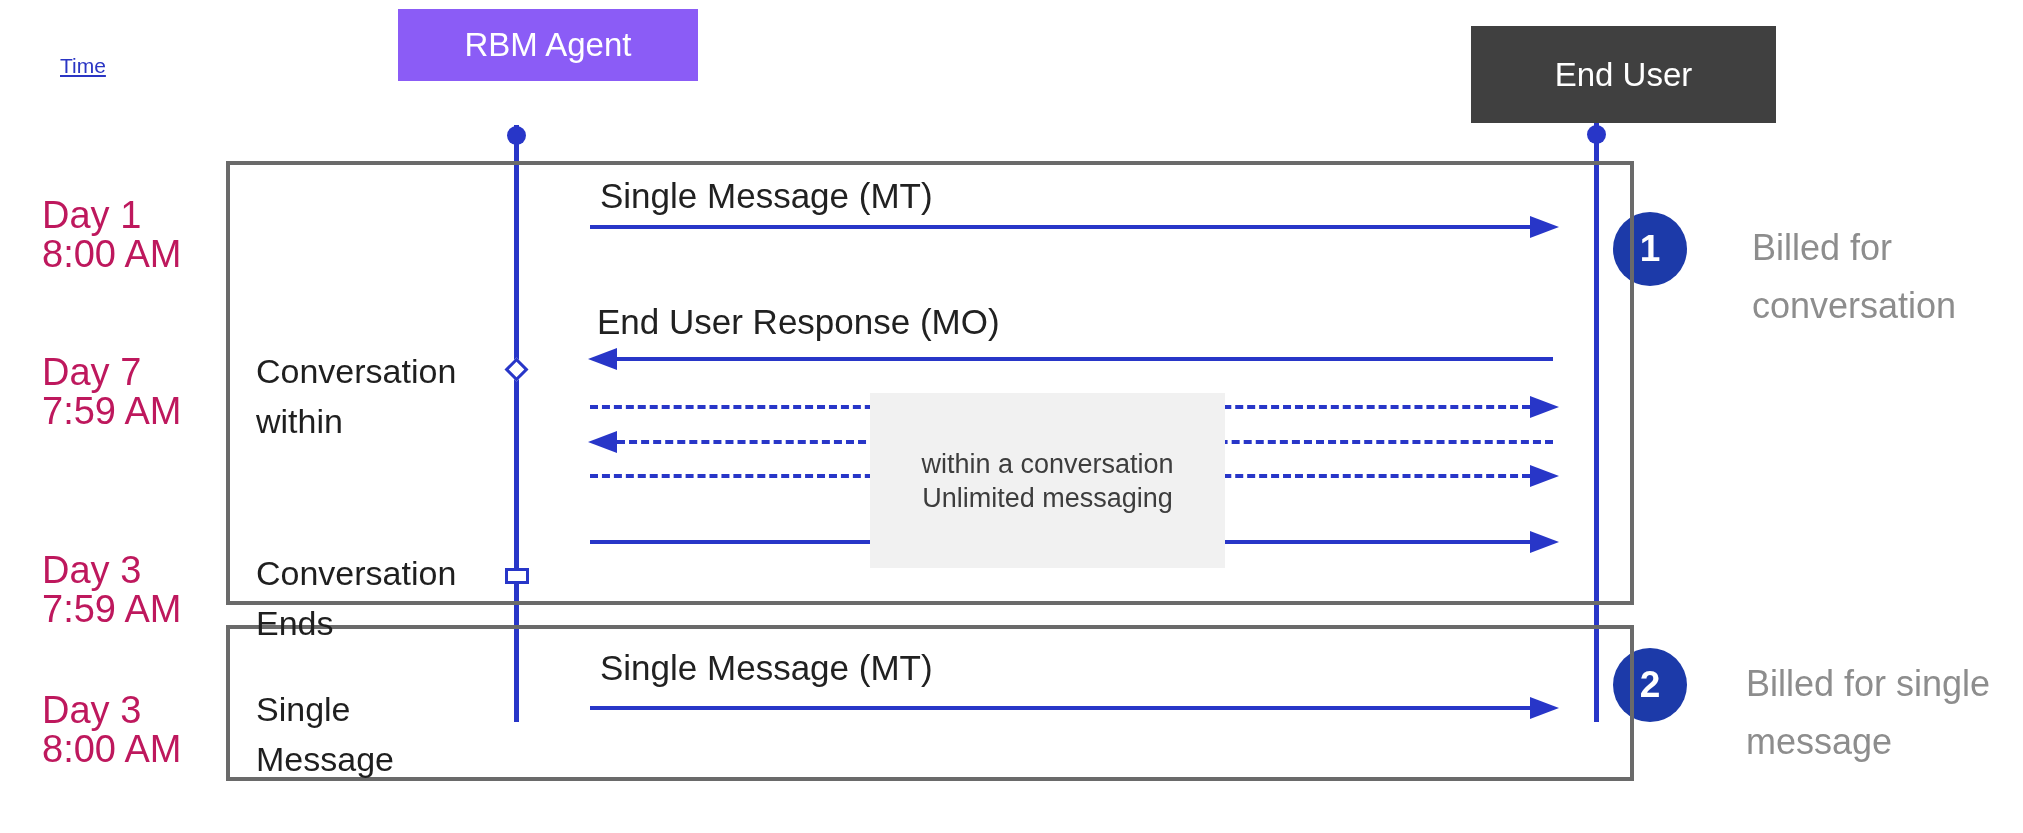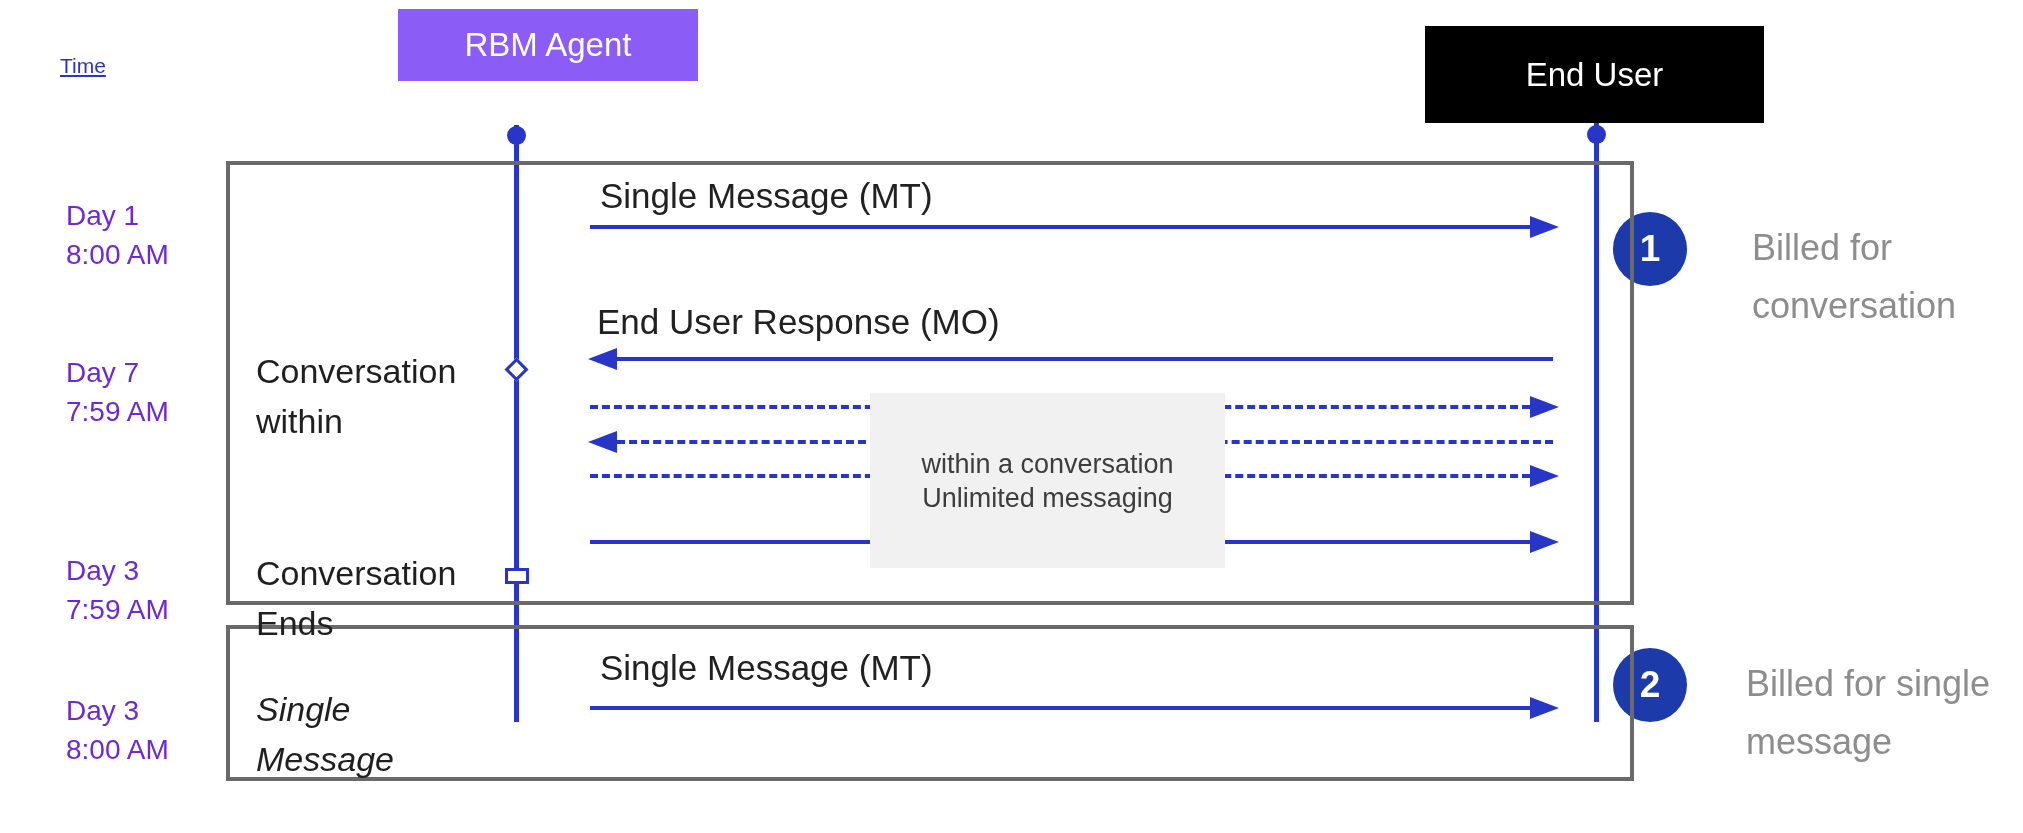--- a/index.html
+++ b/index.html
@@ -15,44 +15,44 @@
   .time-label {
     position: absolute; left: 60px; top: 54px;
     font-size: 21px; color: #2a35c4; text-decoration: underline;
     z-index: 7;
   }
   .actor {
     position: absolute; display: flex; align-items: center; justify-content: center;
     color: #ffffff; font-size: 33px; z-index: 7;
   }
   .actor.agent { left: 398px; top: 9px; width: 300px; height: 72px; background: #8b5cf6; }
-  .actor.user  { left: 1425px; top: 26px; width: 339px; height: 97px; background: #000000; }
+  .actor.user  { left: 1471px; top: 26px; width: 305px; height: 97px; background: #404040; }
   
   .lifeline { position: absolute; width: 5px; background: #2836c8; z-index: 1; }
   .agent-life { left: 514px; top: 125px; height: 597px; }
   .user-life  { left: 1594px; top: 123px; height: 599px; }
   .dot {
     position: absolute; width: 19px; height: 19px; border-radius: 50%;
     background: #2836c8; z-index: 6;
   }
   .agent-dot { left: 507px; top: 126px; }
   .user-dot  { left: 1587px; top: 125px; }
   
   .frame {
     position: absolute; border: 4px solid #6a6a6a; box-sizing: border-box;
     background: transparent; z-index: 5; pointer-events: none;
   }
   .conv-frame   { left: 226px; top: 161px; width: 1408px; height: 444px; }
   .single-frame { left: 226px; top: 625px; width: 1408px; height: 156px; }
   
-  .day { position: absolute; left: 66px; font-size: 28px; line-height: 39px; color: #6d28d9; z-index: 7; }
+  .day { position: absolute; left: 42px; font-size: 38px; line-height: 39px; color: #be185d; z-index: 7; }
   .d1 { top: 196px; } .d2 { top: 353px; } .d3 { top: 551px; } .d4 { top: 691px; }
   
   .phase { position: absolute; left: 256px; font-size: 34px; line-height: 50px; color: #1f1f1f; z-index: 7; }
-  .p1 { top: 346px; } .p2 { top: 548px; } .p3 { top: 684px; font-style: italic; }
+  .p1 { top: 346px; } .p2 { top: 548px; } .p3 { top: 684px; }
   
   .mlabel { position: absolute; font-size: 35px; color: #212121; z-index: 7; }
   .ml1 { left: 600px; top: 176px; }
   .ml2 { left: 597px; top: 302px; text-align: center; }
   .ml3 { left: 600px; top: 648px; }
   
   .aline { position: absolute; height: 4px; background: #2836c8; z-index: 2; }
   .aline.dash { height: 0; background: none; border-top: 4px dashed #2836c8; }
   .ahead { position: absolute; width: 0; height: 0;
            border-top: 11px solid transparent; border-bottom: 11px solid transparent; z-index: 2; }

